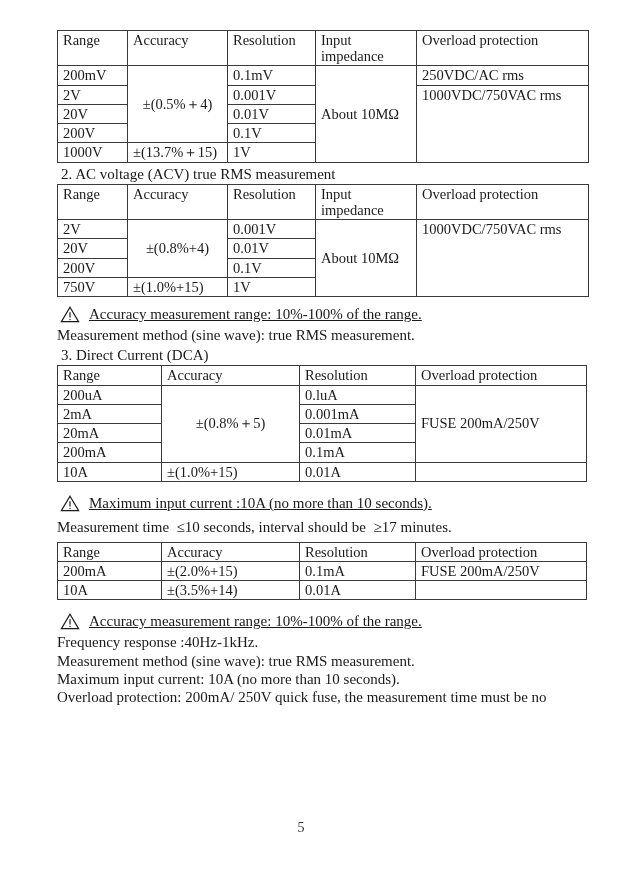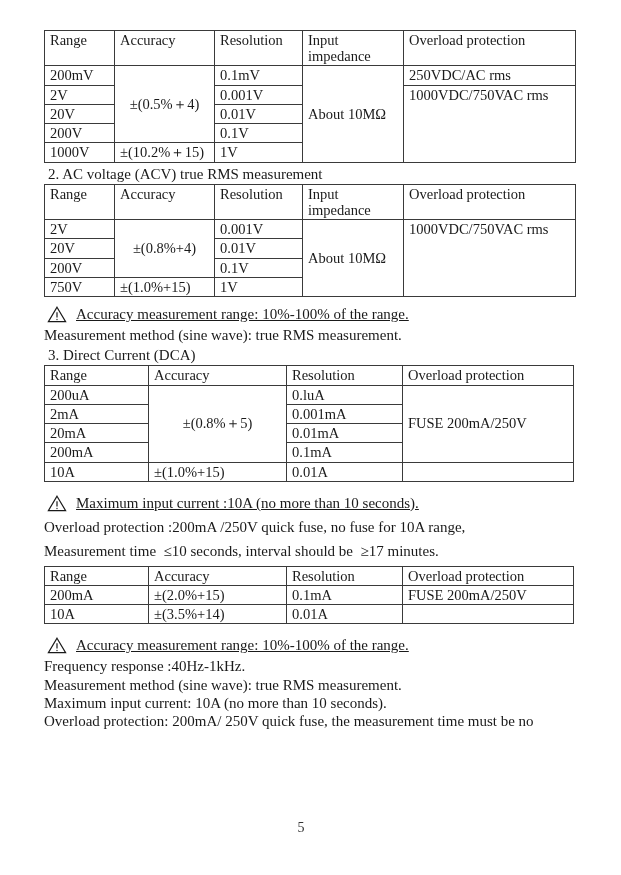--- a/index.html
+++ b/index.html
@@ -12,21 +12,21 @@
     background: #ffffff;
     font-family: "Liberation Serif", "DejaVu Serif", serif;
     color: #1a1a1a;
     overflow: hidden;
   }
   .page {
     position: relative;
     width: 602px;
     height: 875px;
     box-sizing: border-box;
-    padding: 30px 33px 0 44px;
+    padding: 30px 33px 0 57px;
   }
 
   
   table.spec {
     border-collapse: collapse;
     table-layout: fixed;
     width: 531px;
     font-size: 14.5px;
     line-height: 1.12;
   }
@@ -145,21 +145,21 @@
       <tr class="row-h">
         <td>20V</td>
         <td>0.01V</td>
       </tr>
       <tr class="row-h">
         <td>200V</td>
         <td>0.1V</td>
       </tr>
       <tr class="row-h">
         <td>1000V</td>
-        <td>±(10.2%＋15)</td>
+        <td>±(13.7%＋15)</td>
         <td>1V</td>
       </tr>
     </tbody>
   </table>
 
   <div class="caption">2. AC voltage (ACV) true RMS measurement</div>
 
   <table class="spec">
     <colgroup>
       <col class="c-range">
@@ -266,21 +266,20 @@
       <svg viewBox="0 0 20 17" width="20" height="17" aria-hidden="true">
         <path d="M10 1.2 L18.6 15.6 L1.4 15.6 Z" fill="none" stroke="#1a1a1a" stroke-width="1.2" stroke-linejoin="miter"></path>
         <line x1="10" y1="6.2" x2="10" y2="11.6" stroke="#1a1a1a" stroke-width="1.2"></line>
         <circle cx="10" cy="13.5" r="0.65" fill="#1a1a1a"></circle>
       </svg>
     </span>
     <span class="warn-text">Maximum input current :10A (no more than 10 seconds).</span>
   </div>
 
   <div class="spacer-sm"></div>
-  <p class="line loose">Overload protection :200mA /250V quick fuse, no fuse for 10A range,</p>
   <p class="line loose">Measurement time  ≤10 seconds, interval should be  ≥17 minutes.</p>
 
   <div class="spacer-sm"></div>
 
   <table class="spec narrow">
     <colgroup>
       <col class="d-range">
         <col class="d-acc">
         <col class="d-res">
         <col class="d-ovl">

